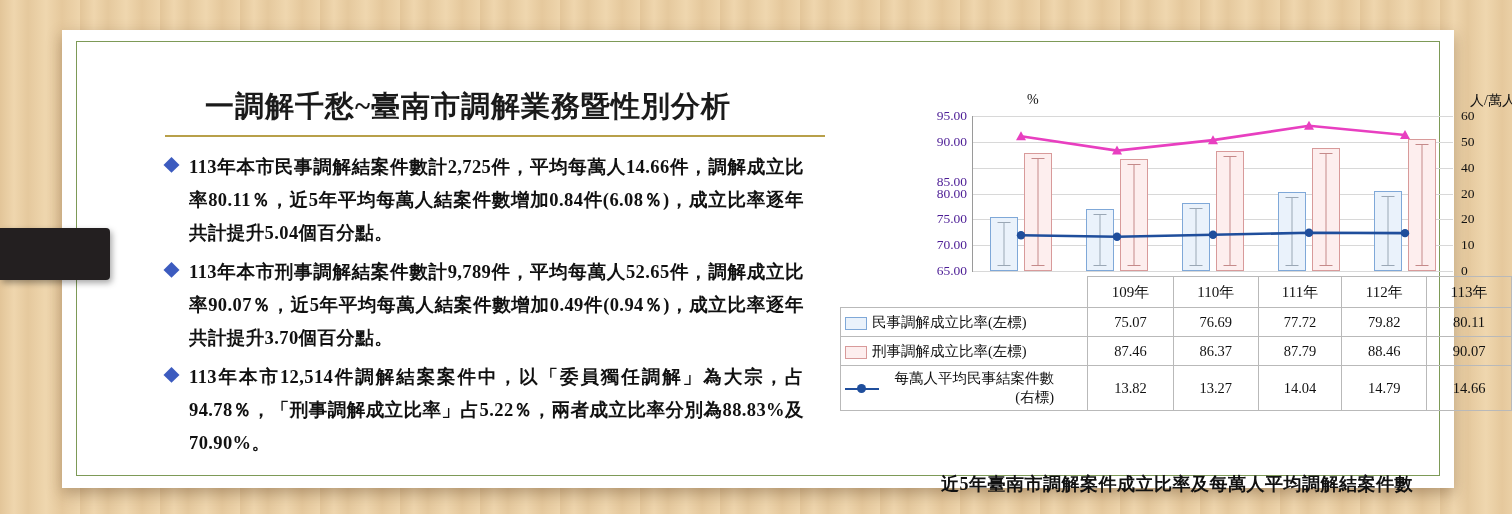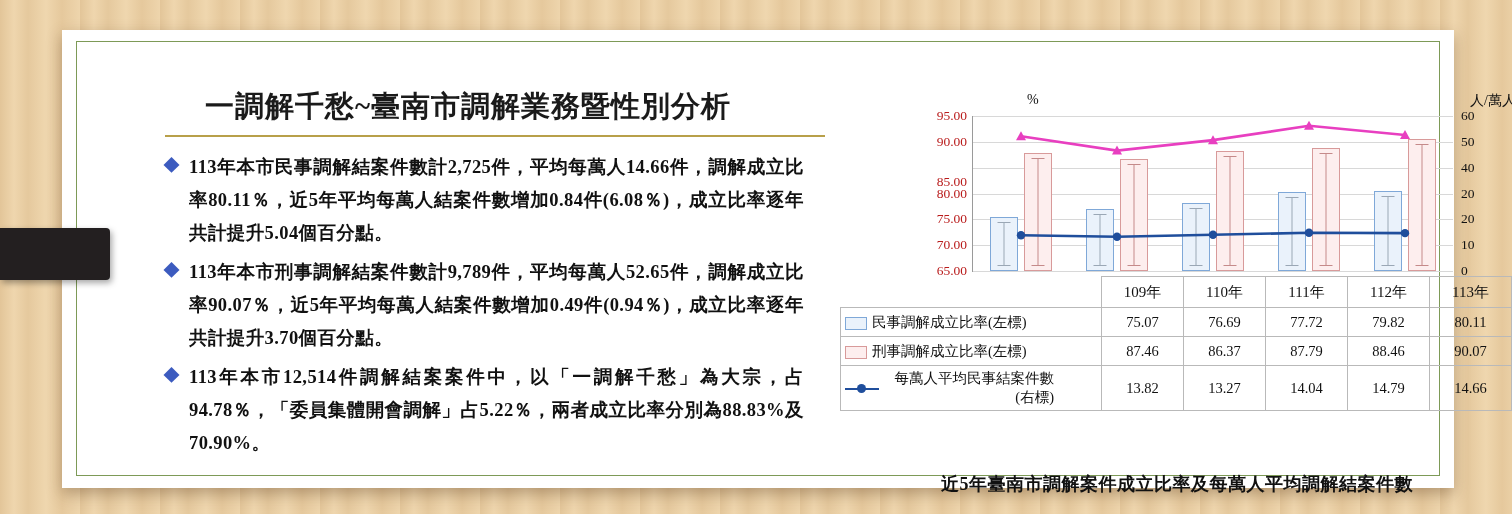--- a/index.html
+++ b/index.html
@@ -71,21 +71,21 @@
     position:absolute;left:195px;top:12px;font-size:14px;color:#111;
   }
   .axis-label-right{
     position:absolute;right:6px;top:12px;font-size:14px;color:#111;
   }
   .plot{
     position:absolute;left:140px;top:36px;width:480px;height:155px;
     border-left:1px solid #9a9a9a;border-bottom:1px solid #9a9a9a;
   }
   .ytick{
-    position:absolute;right:100%;margin-right:6px;font-size:13.5px;color:#b91c1c;
+    position:absolute;right:100%;margin-right:6px;font-size:13.5px;color:#4c1d95;
     transform:translateY(-50%);white-space:nowrap;
   }
   .ytick-r{
     position:absolute;left:100%;margin-left:8px;font-size:13.5px;color:#111;
     transform:translateY(-50%);white-space:nowrap;
   }
   .gridline{position:absolute;left:0;right:0;height:1px;background:#d8d8d8;}
   .bars{position:absolute;inset:0;display:flex;}
   .barcell{flex:1;position:relative;display:flex;justify-content:center;align-items:flex-end;gap:6px;}
   .bar{width:26px;position:relative;}
@@ -100,21 +100,21 @@
     width:13px;height:1px;background:#9aa7b5;
   }
   .bar.crim .errbar,.bar.crim .errcap{background:#c58a8a;}
   svg.lines{position:absolute;left:0;top:0;overflow:visible;}
   
   .tbl{
     position:absolute;left:8px;top:196px;width:672px;
     border-collapse:collapse;font-size:14.5px;color:#111;
   }
   .tbl td{
-    border:1px solid #b9b9b9;text-align:center;padding:3px 16px;height:22px;
+    border:1px solid #b9b9b9;text-align:center;padding:3px 2px;height:22px;
   }
   .tbl td.lbl{
     text-align:left;padding-left:4px;width:240px;white-space:nowrap;
     font-size:14.5px;
   }
   .tbl tr.hdr td{font-size:15px;padding:4px 2px;}
   .legend-sw{
     display:inline-block;width:20px;height:11px;margin-right:5px;
     vertical-align:middle;
   }
@@ -155,21 +155,21 @@
       <div class="bullet">
         <span class="diamond">◆</span>
         <span class="btext">113年本市民事調解結案件數計2,725件，平均每萬人14.66件，調解成立比率80.11％，近5年平均每萬人結案件數增加0.84件(6.08％)，成立比率逐年共計提升5.04個百分點。</span>
       </div>
       <div class="bullet">
         <span class="diamond">◆</span>
         <span class="btext">113年本市刑事調解結案件數計9,789件，平均每萬人52.65件，調解成立比率90.07％，近5年平均每萬人結案件數增加0.49件(0.94％)，成立比率逐年共計提升3.70個百分點。</span>
       </div>
       <div class="bullet">
         <span class="diamond">◆</span>
-        <span class="btext">113年本市12,514件調解結案案件中，以「一調解千愁」為大宗，占94.78％，「委員集體開會調解」占5.22％，兩者成立比率分別為88.83%及70.90%。</span>
+        <span class="btext">113年本市12,514件調解結案案件中，以「委員獨任調解」為大宗，占94.78％，「刑事調解成立比率」占5.22％，兩者成立比率分別為88.83%及70.90%。</span>
       </div>
     </div>
   </div>
 
   <div class="right">
     <div class="axis-label-left">%</div>
     <div class="axis-label-right">人/萬人</div>
 
     <div class="plot" id="plot">
       <div id="gridlines">

